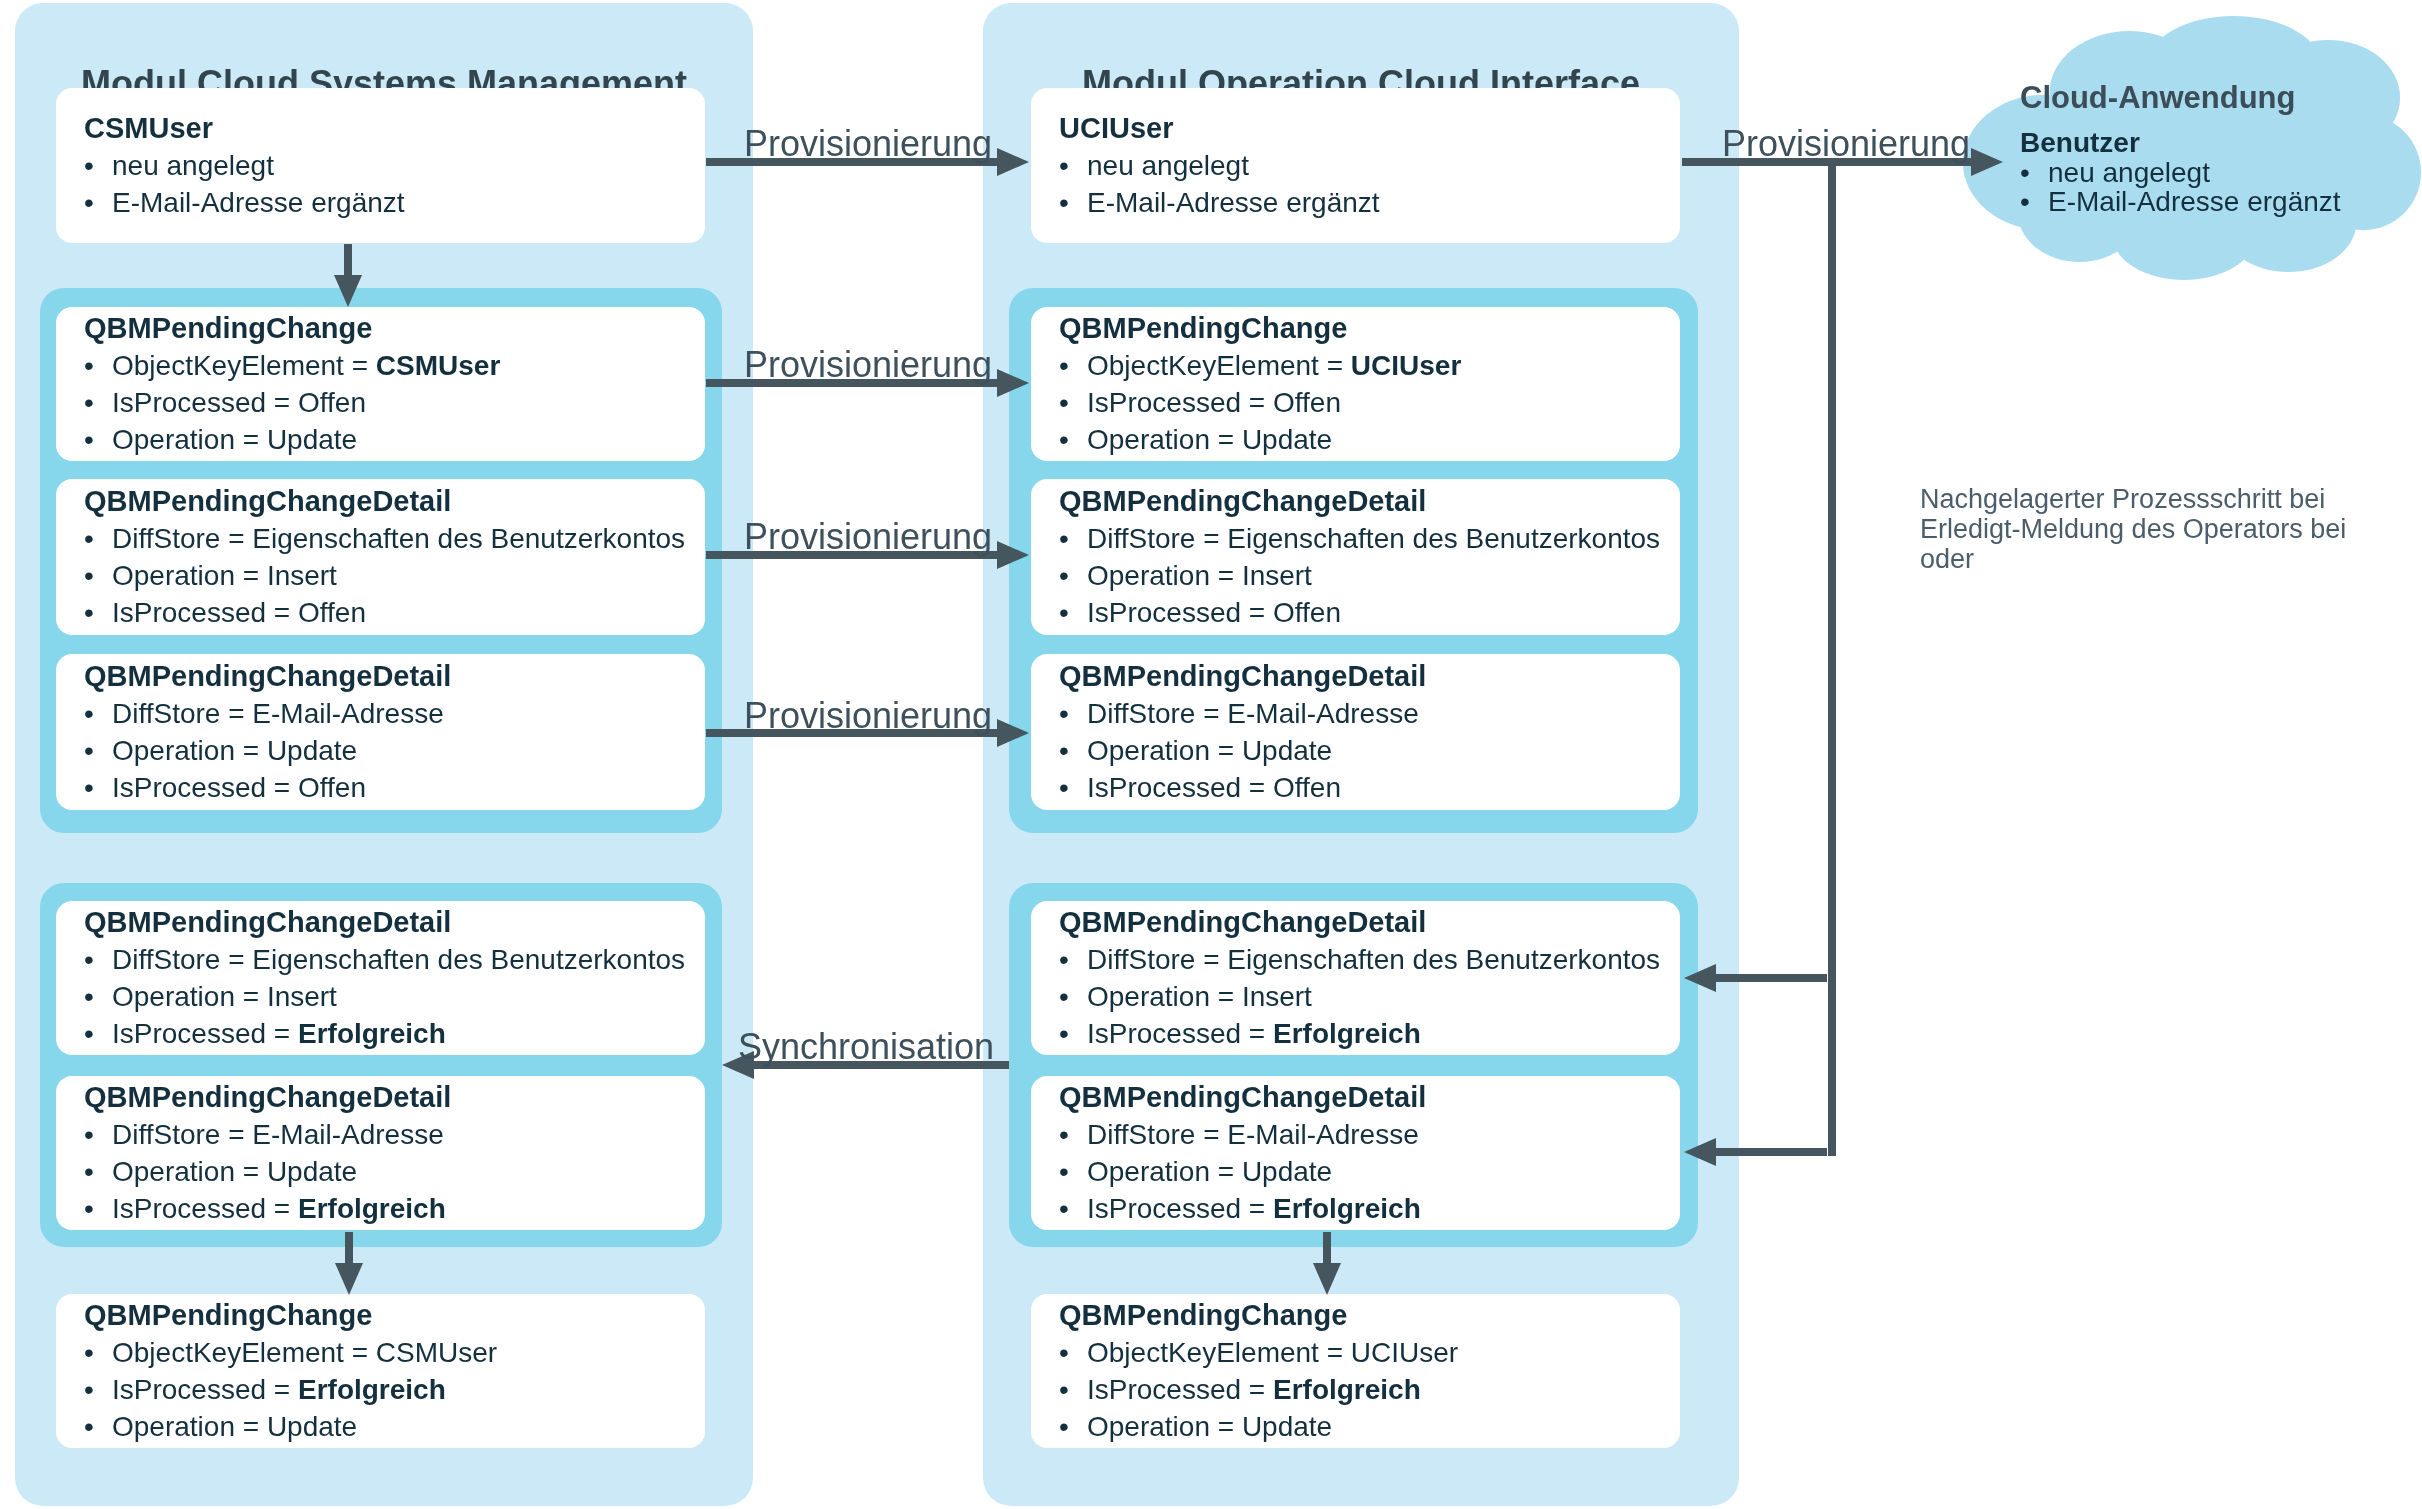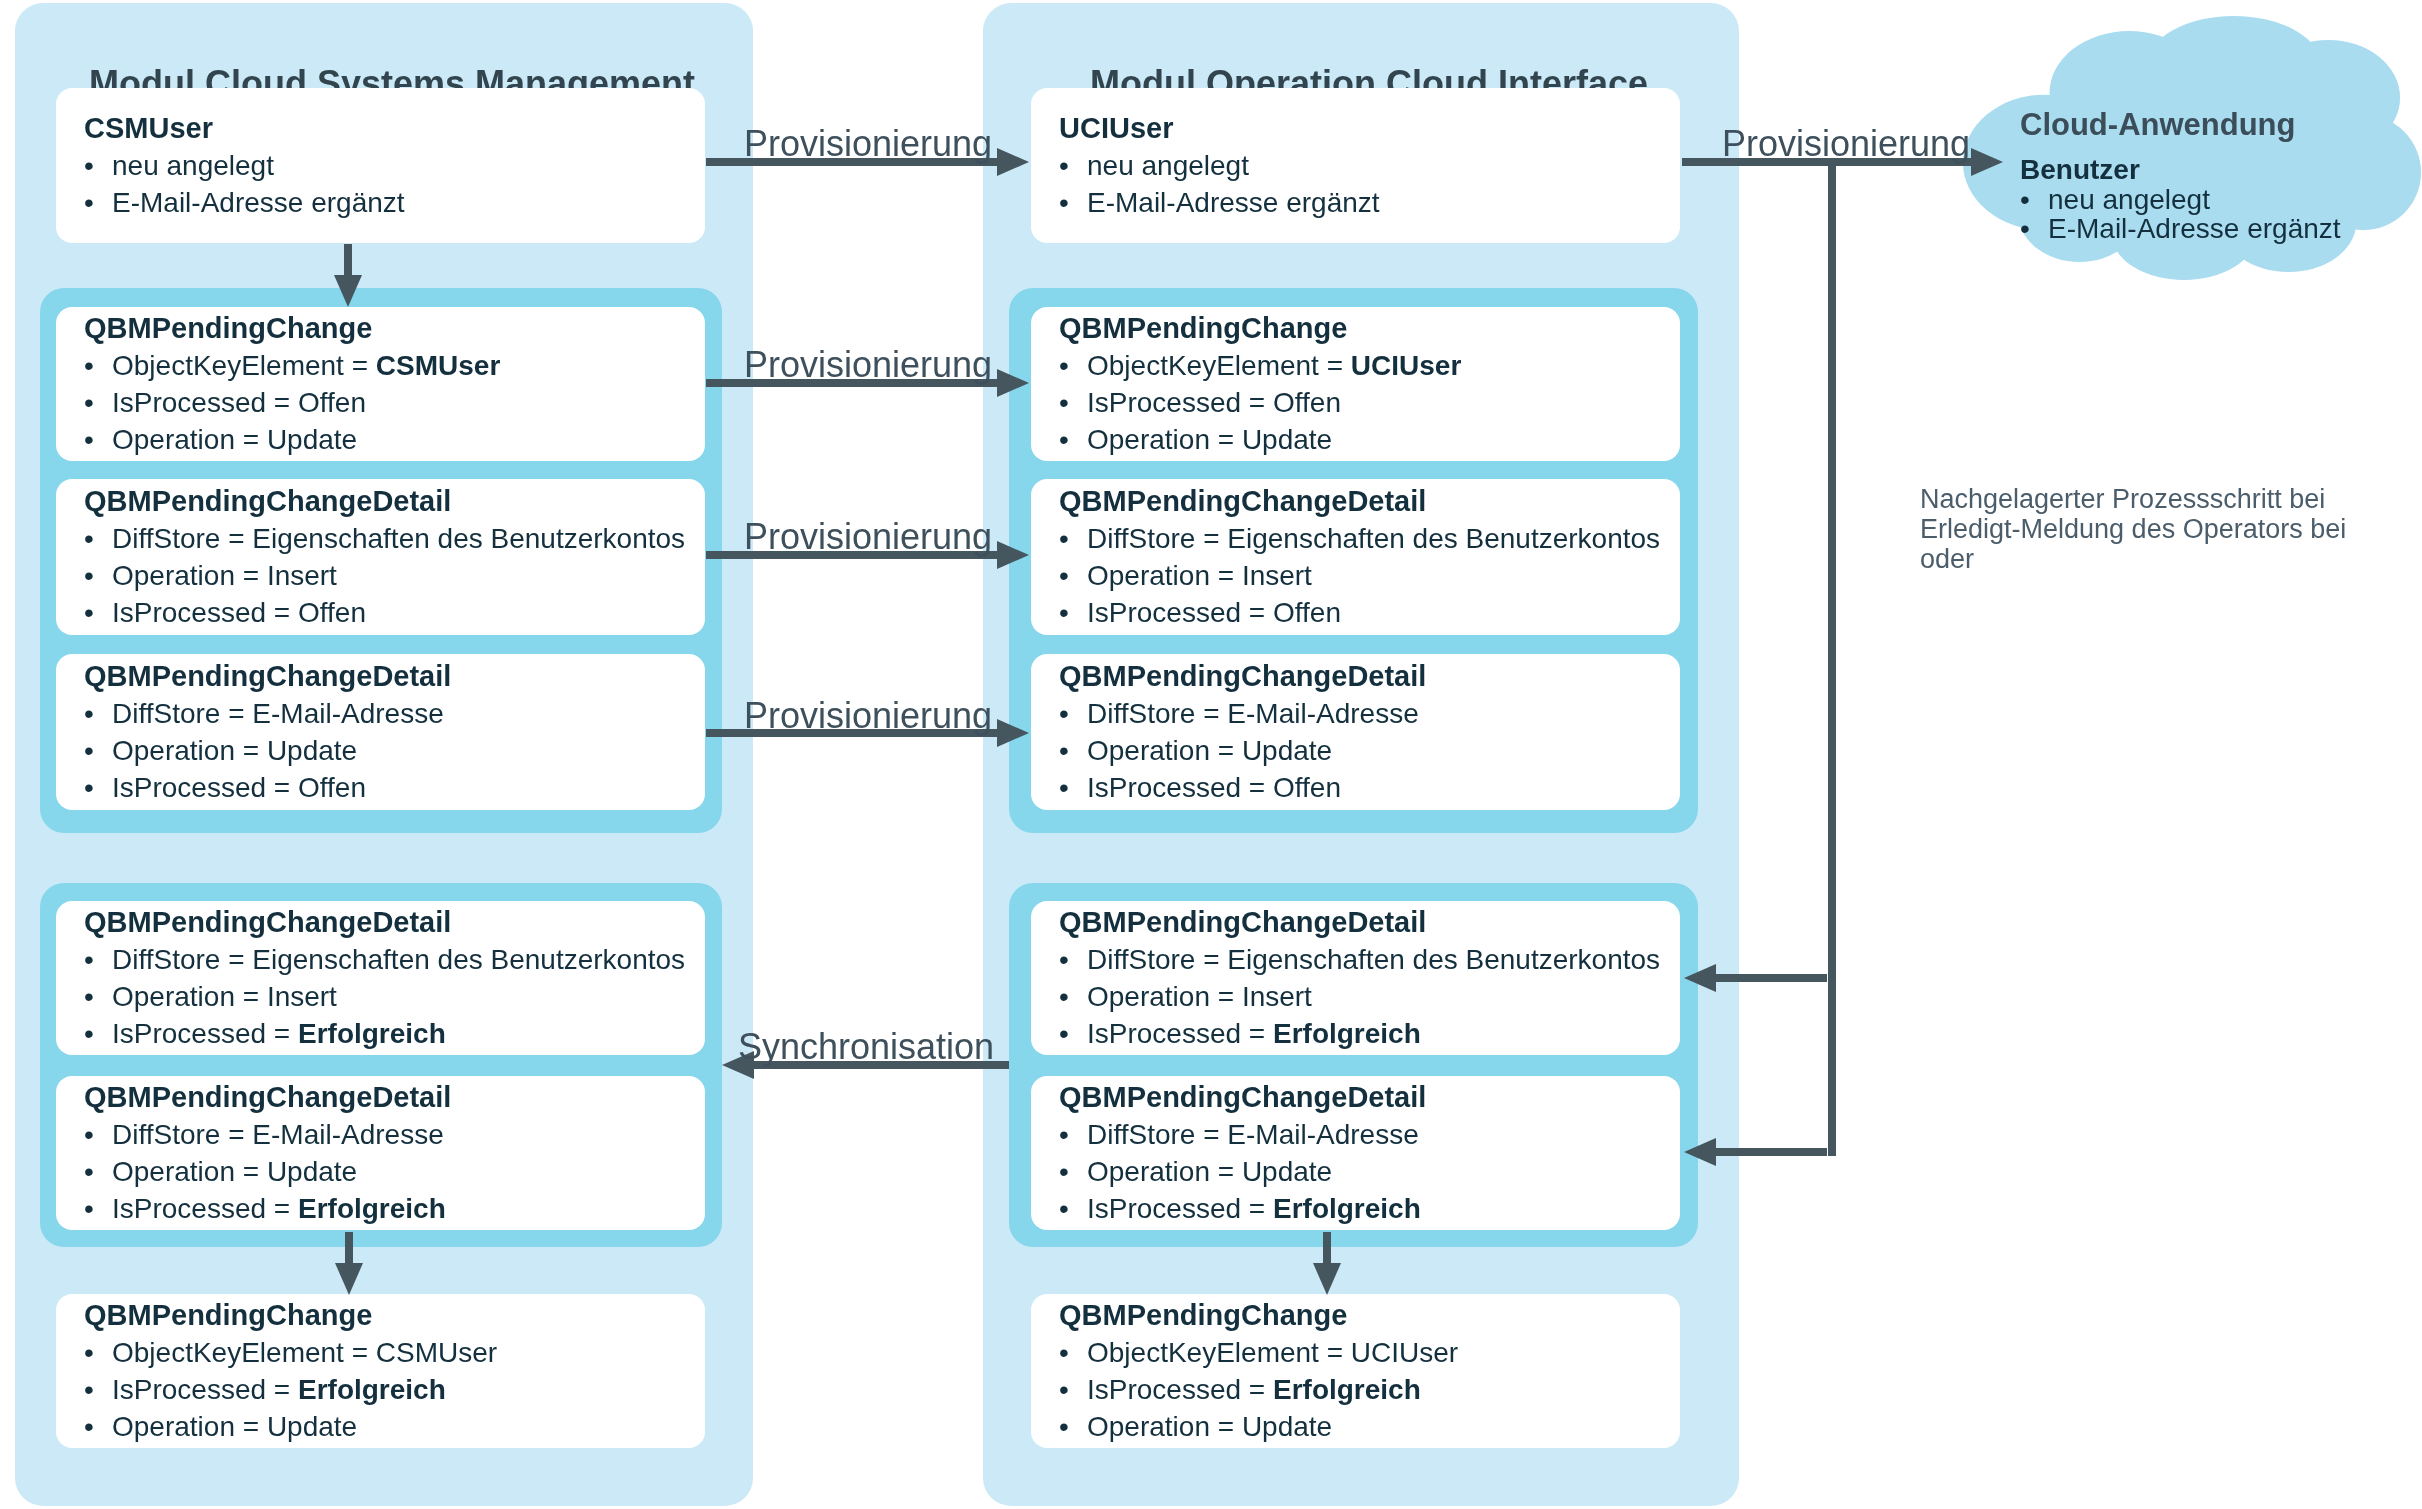--- a/index.html
+++ b/index.html
@@ -13,21 +13,21 @@
     --note:#4b5d6a;
   }
   html,body{margin:0;padding:0;background:#ffffff;}
   .canvas{
     position:relative;width:2423px;height:1509px;background:#ffffff;
     font-family:"Liberation Sans", sans-serif;overflow:hidden;
   }
   .panel{position:absolute;background:var(--panel);border-radius:28px;}
   .panel-title{
     position:absolute;left:0;top:30px;width:100%;text-align:center;
-    font-size:36px;font-weight:bold;color:var(--paneltitle);padding-left:8px;
+    font-size:36px;font-weight:bold;color:var(--paneltitle);
   }
   .group{position:absolute;background:var(--group);border-radius:24px;}
   .box{
     position:absolute;background:#ffffff;border-radius:16px;
     color:var(--boxtext);font-size:28px;line-height:37px;
     display:flex;flex-direction:column;justify-content:center;
     padding-left:28px;padding-right:8px;box-sizing:border-box;
   }
   .btitle{font-weight:bold;font-size:29px;}
   .bl{white-space:nowrap;}
@@ -40,21 +40,21 @@
   .ah-d{position:absolute;width:0;height:0;border-left:14px solid transparent;border-right:14px solid transparent;border-top:32px solid var(--arrow);}
   .gap-label{
     position:absolute;transform:translateX(-50%);
     font-size:36px;color:var(--label);white-space:nowrap;
   }
   .note{
     position:absolute;left:1920px;top:484px;width:563px;
     font-size:27px;line-height:30px;color:var(--note);
   }
   .cloud-svg{position:absolute;left:1940px;top:8px;}
-  .cloud-text{position:absolute;left:2020px;top:80px;color:var(--boxtext);margin-top:27px;}
+  .cloud-text{position:absolute;left:2020px;top:80px;color:var(--boxtext);}
   .cloud-title{font-size:31px;font-weight:bold;color:#3b4d58;margin-bottom:12px;white-space:nowrap;}
   .cloud-sub{font-size:28px;font-weight:bold;line-height:30px;white-space:nowrap;}
   .cloud-text .bl{font-size:28px;line-height:29px;}
 </style>
 </head>
 <body>
 
 <div class="canvas">
 
   <section class="panel" style="left:15px;top:3px;width:738px;height:1503px;">

